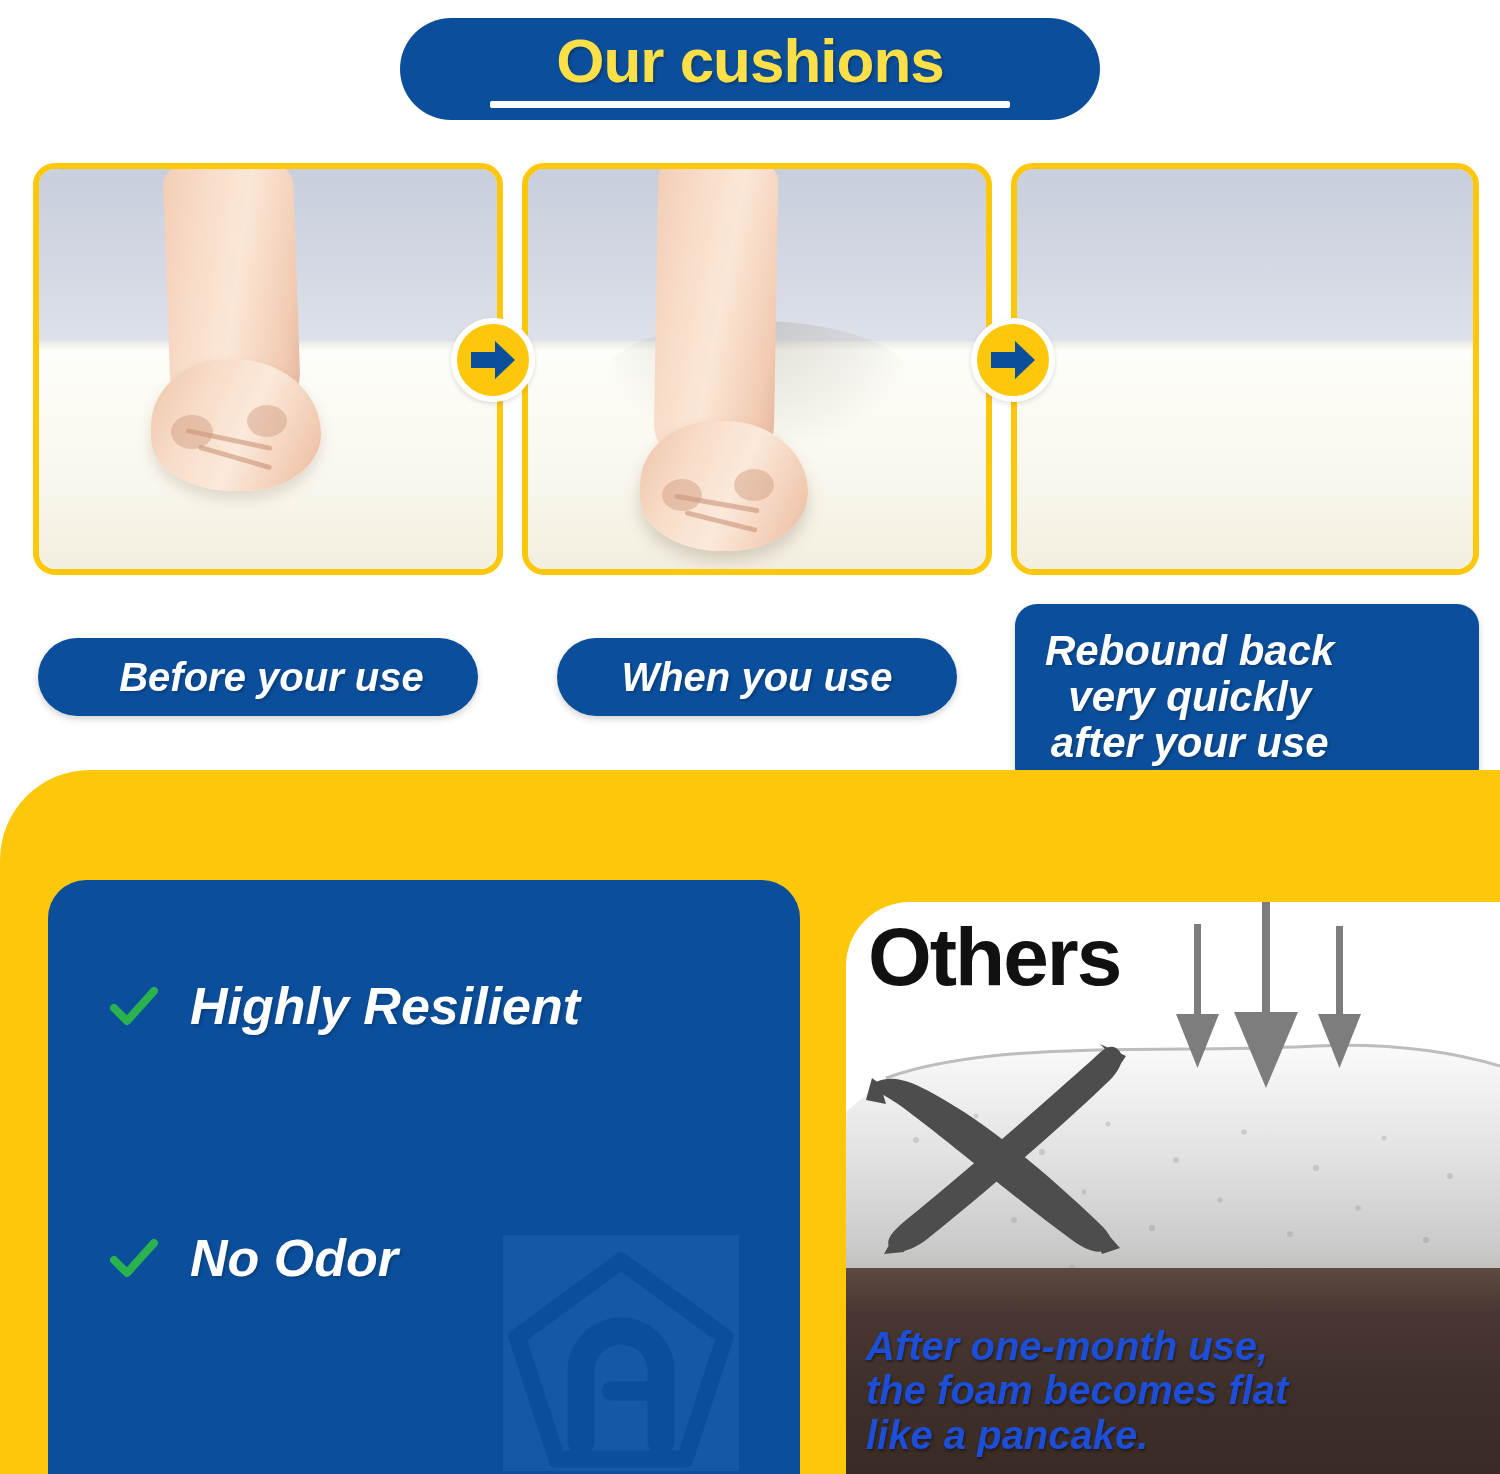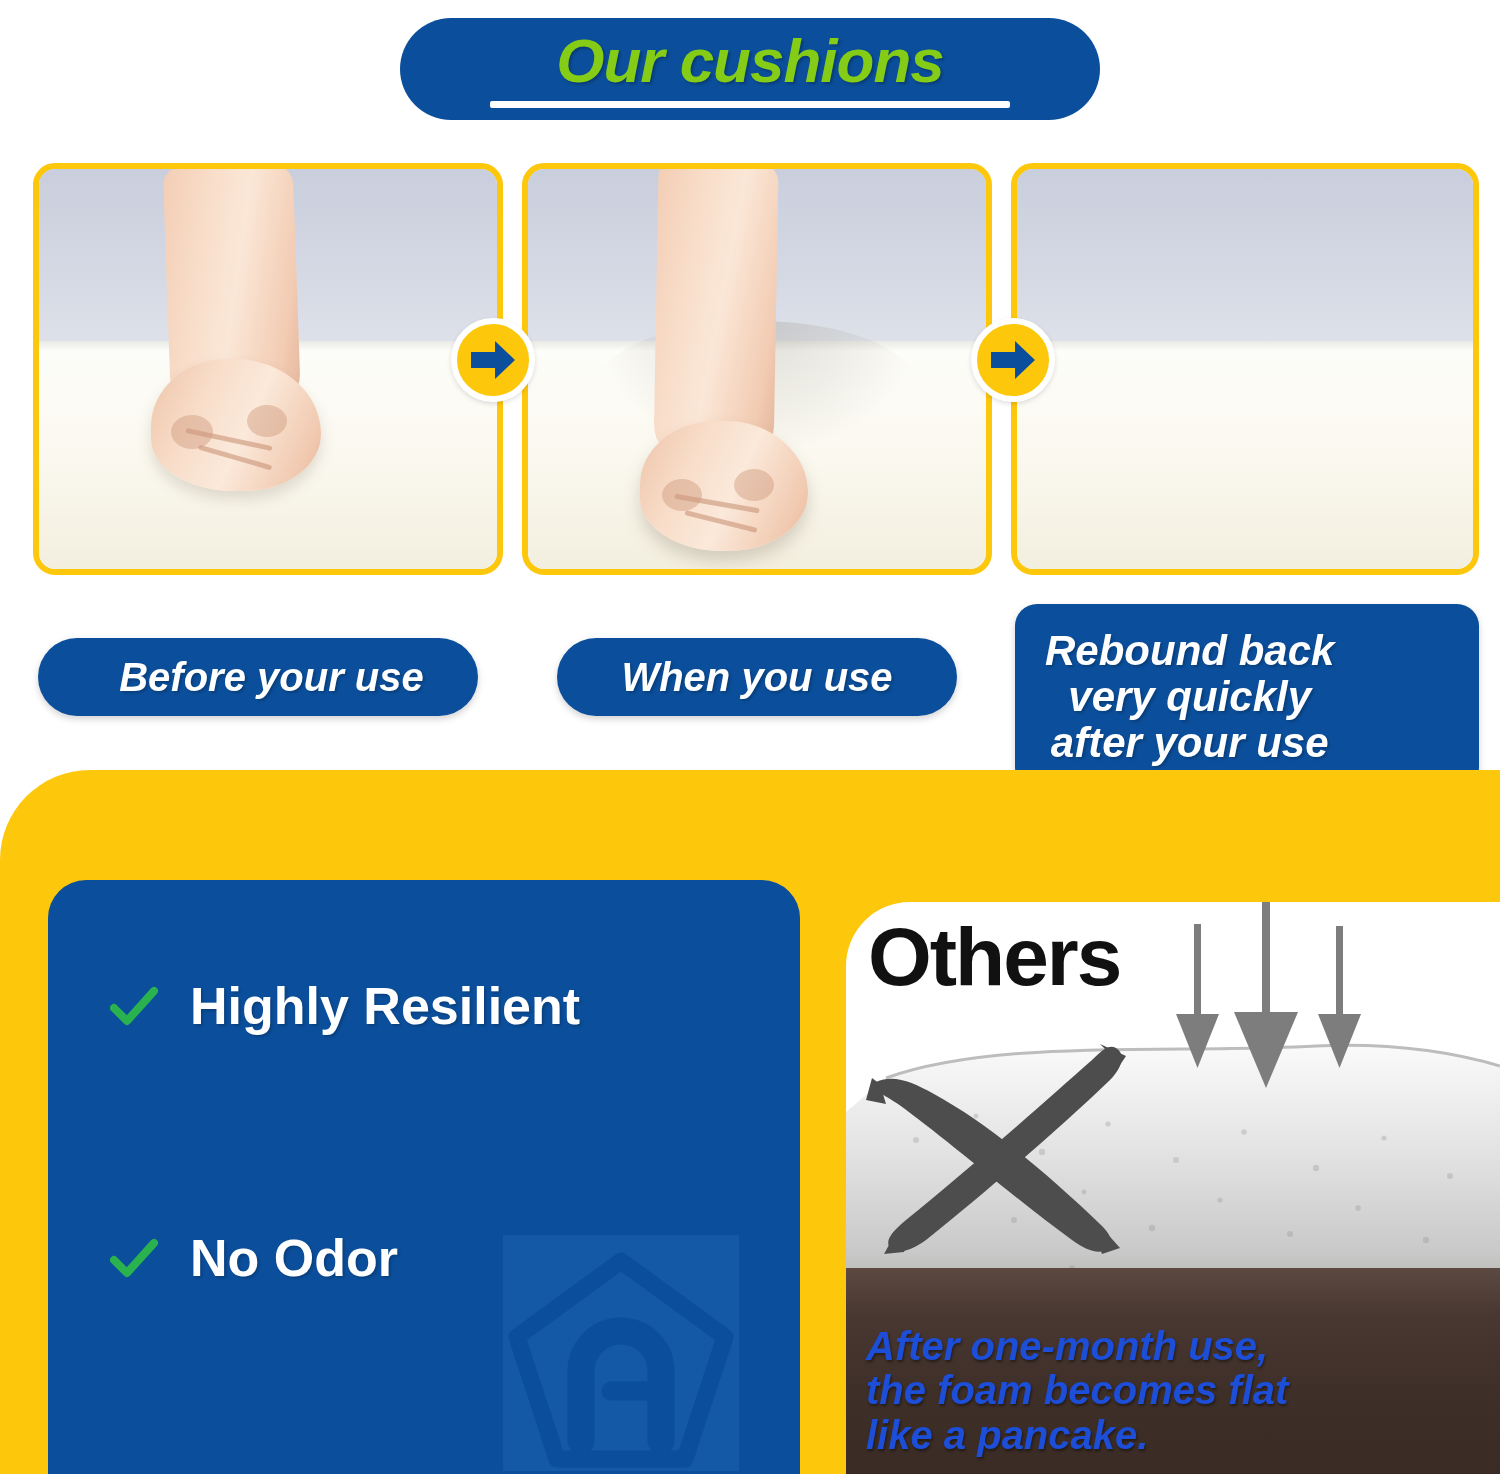--- a/index.html
+++ b/index.html
@@ -19,22 +19,22 @@
 
   
   #title-pill {
     position:absolute; left:400px; top:18px; width:700px; height:102px;
     background:#0b4f9c;
     border-radius:52px;
     display:flex; flex-direction:column;
     align-items:center; justify-content:center;
   }
   #title-text {
-    color:#84cc16;
-    font-size:62px; font-weight:bold; font-style:italic;
+    color:#fde047;
+    font-size:62px; font-weight:bold; 
     letter-spacing:-1px;
     line-height:1;
     text-shadow:2px 2px 3px rgba(0,0,0,0.25);
     white-space:nowrap;
   }
   #title-underline {
     width:520px; height:7px; background:#ffffff;
     margin-top:9px; border-radius:2px;
   }
 
@@ -173,21 +173,21 @@
   }
   .feature-row {
     position:absolute; display:flex; align-items:center; gap:32px;
     left:62px;
   }
   #feature-row-0 { top:100px; }
   #feature-row-1 { top:226px; }
   #feature-row-2 { top:352px; }
   .check-icon { width:48px; height:48px; flex:0 0 48px; }
   .feature-label {
-    color:#ffffff; font-size:52px; font-weight:bold; 
+    color:#ffffff; font-size:52px; font-weight:bold; font-style:italic;
     white-space:nowrap; line-height:1;
     text-shadow:2px 2px 3px rgba(0,0,0,0.20);
   }
 
   
   #others-panel {
     position:absolute; left:846px; top:132px; width:654px; height:572px;
     background:#ffffff;
     border-radius:64px 0 0 0;
     overflow:hidden;

